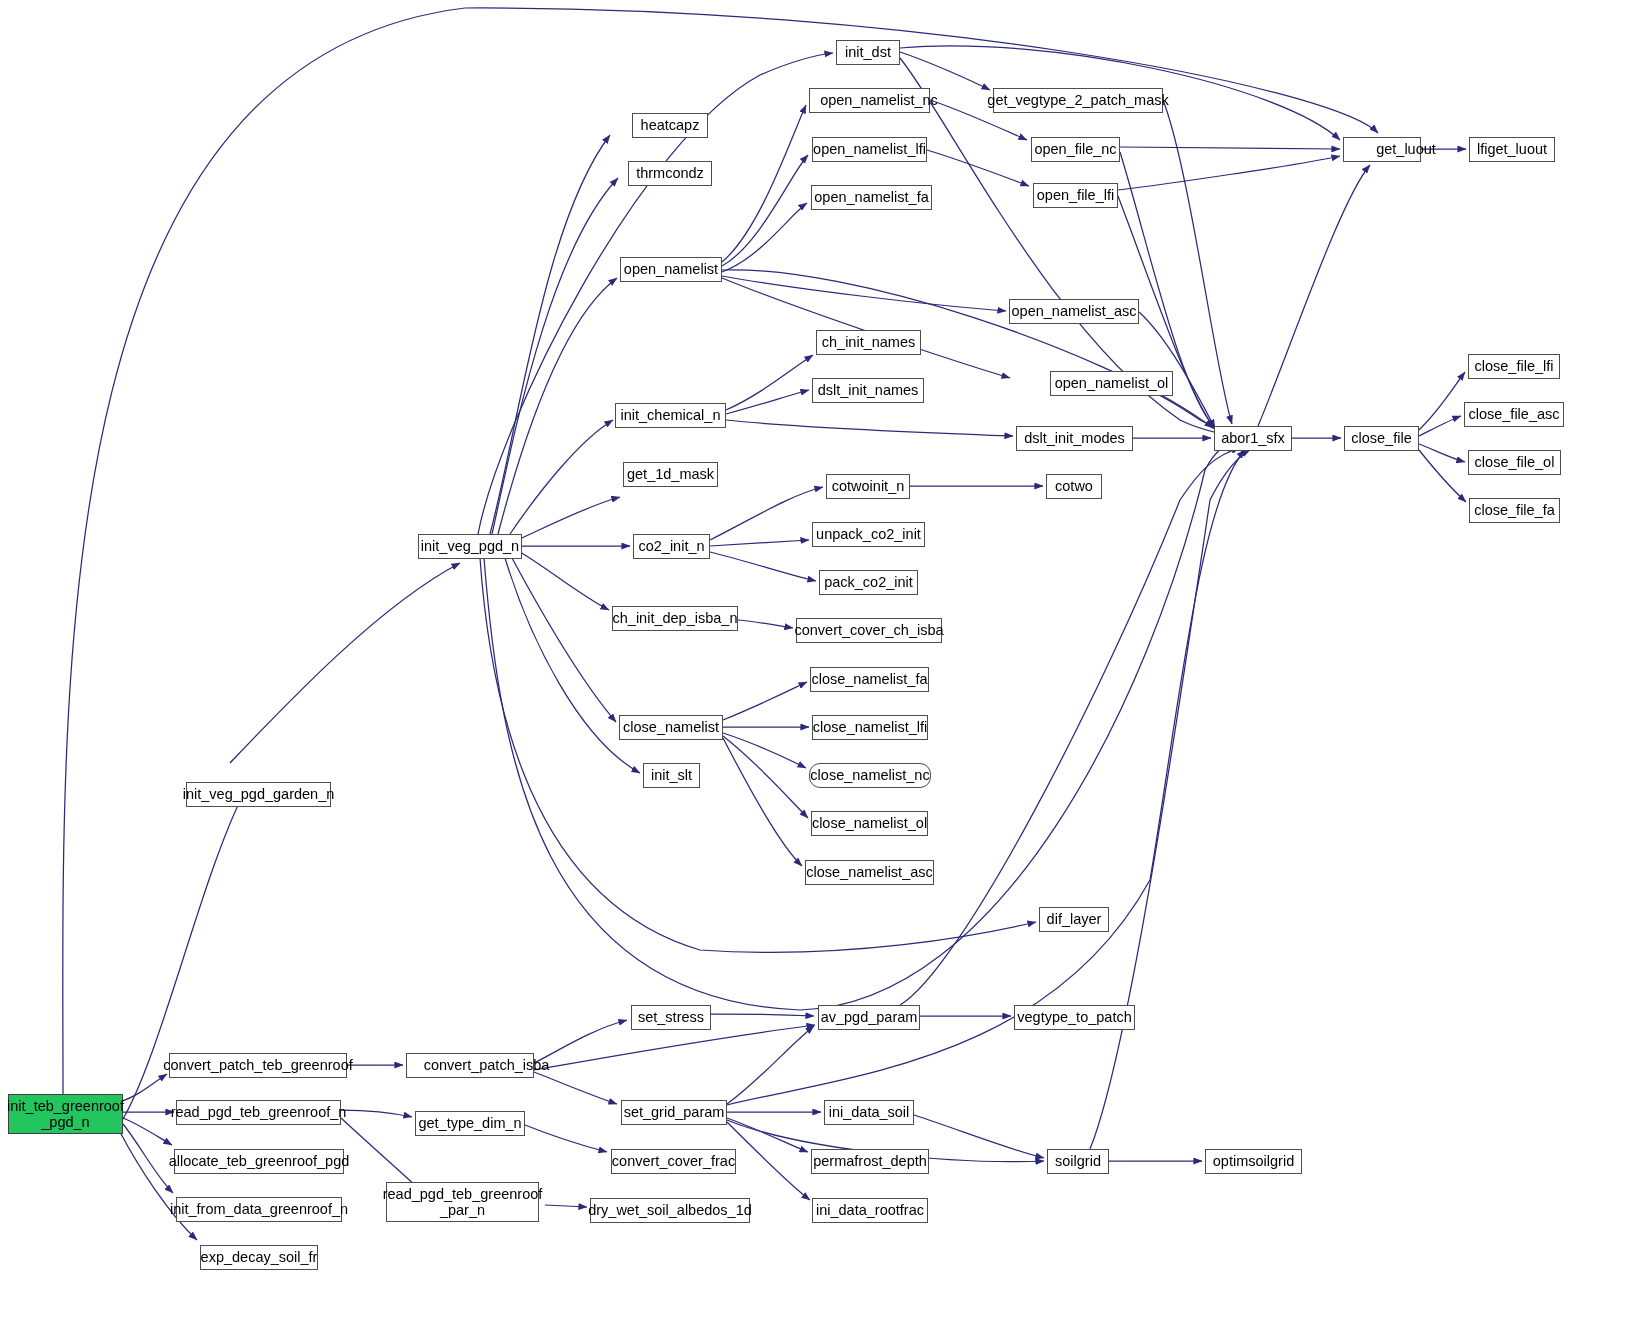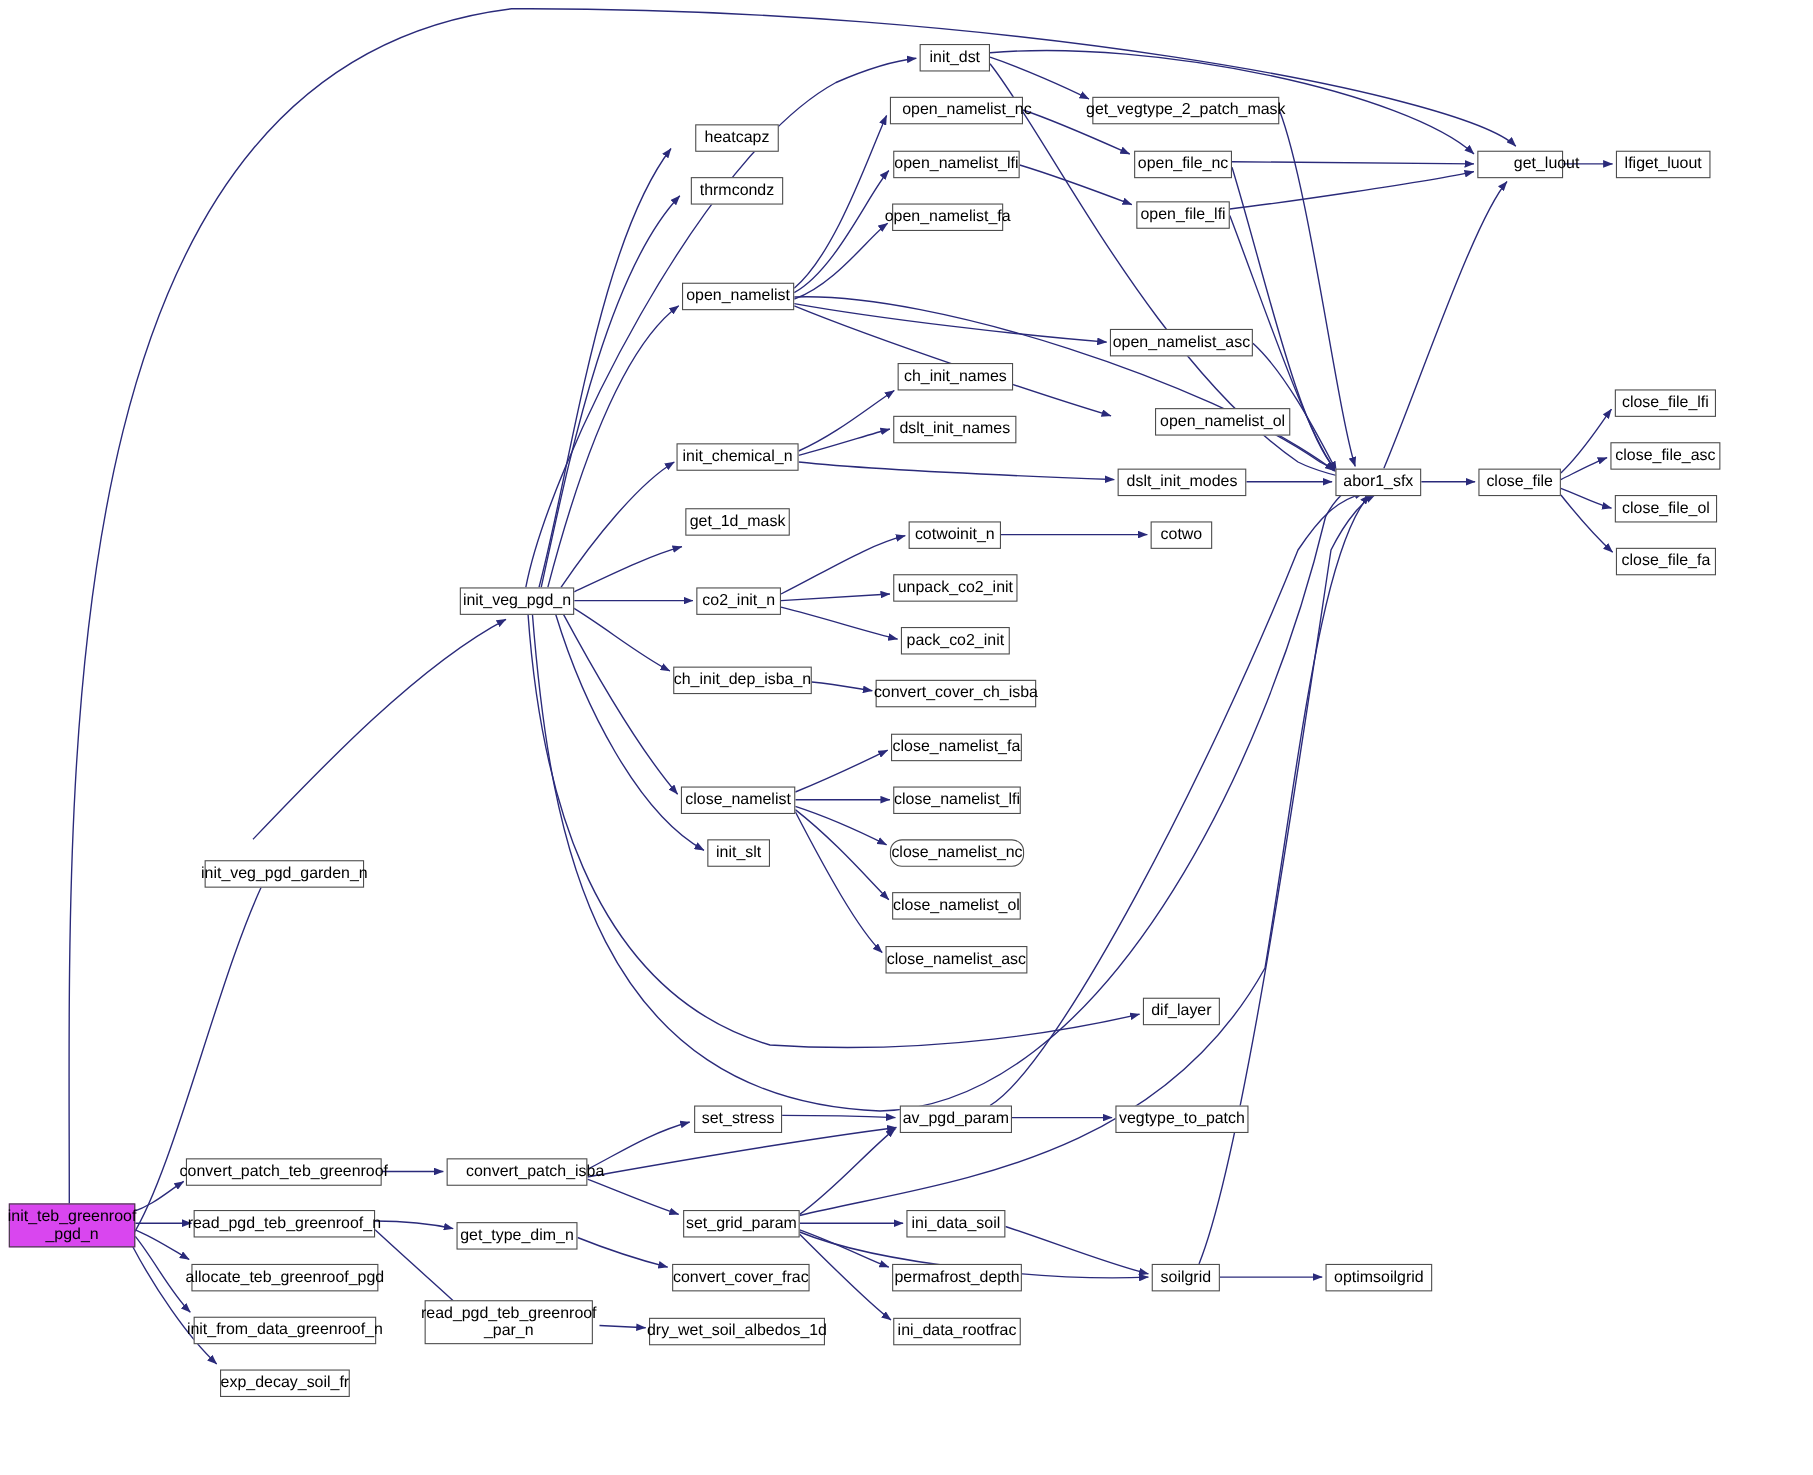--- a/index.html
+++ b/index.html
@@ -22,21 +22,21 @@
     font-size:14.5px;
     line-height:1.12;
     display:flex;
     align-items:center;
     justify-content:center;
     text-align:center;
     white-space:pre;
     z-index:5;
   }
   .node.root{
-    background:#d946ef;
+    background:#22c55e;
     border:1px solid #404040;
   }
 </style>
 </head>
 <body>
 
 <div id="graph">
   <svg id="edges" xmlns="http://www.w3.org/2000/svg" viewBox="0 0 1648 1341">
     <defs>
       <marker id="arw" markerWidth="9" markerHeight="7" refX="8.6" refY="3.5" orient="auto" markerUnits="userSpaceOnUse">
@@ -147,21 +147,21 @@
       <div class="node" style="left: 633px; top: 534px; width: 77px; height: 25px;">co2_init_n</div>
       <div class="node" style="left: 612px; top: 606px; width: 126px; height: 25px;">ch_init_dep_isba_n</div>
       <div class="node" style="left: 619px; top: 715px; width: 104px; height: 25px;">close_namelist</div>
       <div class="node" style="left: 643px; top: 763px; width: 57px; height: 25px;">init_slt</div>
       <div class="node" style="left: 631px; top: 1005px; width: 80px; height: 25px;">set_stress</div>
       <div class="node" style="left: 621px; top: 1100px; width: 106px; height: 25px;">set_grid_param</div>
       <div class="node" style="left: 611px; top: 1149px; width: 125px; height: 25px;">convert_cover_frac</div>
       <div class="node" style="left: 836px; top: 40px; width: 64px; height: 25px;">init_dst</div>
       <div class="node" style="left: 809px; top: 88px; width: 121px; height: 25px; padding-left: 19px;">open_namelist_nc</div>
       <div class="node" style="left: 812px; top: 137px; width: 115px; height: 25px;">open_namelist_lfi</div>
-      <div class="node" style="left: 811px; top: 185px; width: 101px; height: 25px;">open_namelist_fa</div>
+      <div class="node" style="left: 811px; top: 185px; width: 121px; height: 25px;">open_namelist_fa</div>
       <div class="node" style="left: 816px; top: 330px; width: 105px; height: 25px;">ch_init_names</div>
       <div class="node" style="left: 812px; top: 378px; width: 112px; height: 25px;">dslt_init_names</div>
       <div class="node" style="left: 826px; top: 474px; width: 84px; height: 25px;">cotwoinit_n</div>
       <div class="node" style="left: 812px; top: 522px; width: 113px; height: 25px;">unpack_co2_init</div>
       <div class="node" style="left: 819px; top: 570px; width: 99px; height: 25px;">pack_co2_init</div>
       <div class="node" style="left: 796px; top: 618px; width: 146px; height: 25px;">convert_cover_ch_isba</div>
       <div class="node" style="left: 810px; top: 667px; width: 119px; height: 25px;">close_namelist_fa</div>
       <div class="node" style="left: 812px; top: 715px; width: 116px; height: 25px;">close_namelist_lfi</div>
       <div class="node" style="left: 809px; top: 763px; width: 122px; height: 25px; border-radius: 11px;">close_namelist_nc</div>
       <div class="node" style="left: 811px; top: 811px; width: 117px; height: 25px;">close_namelist_ol</div>

